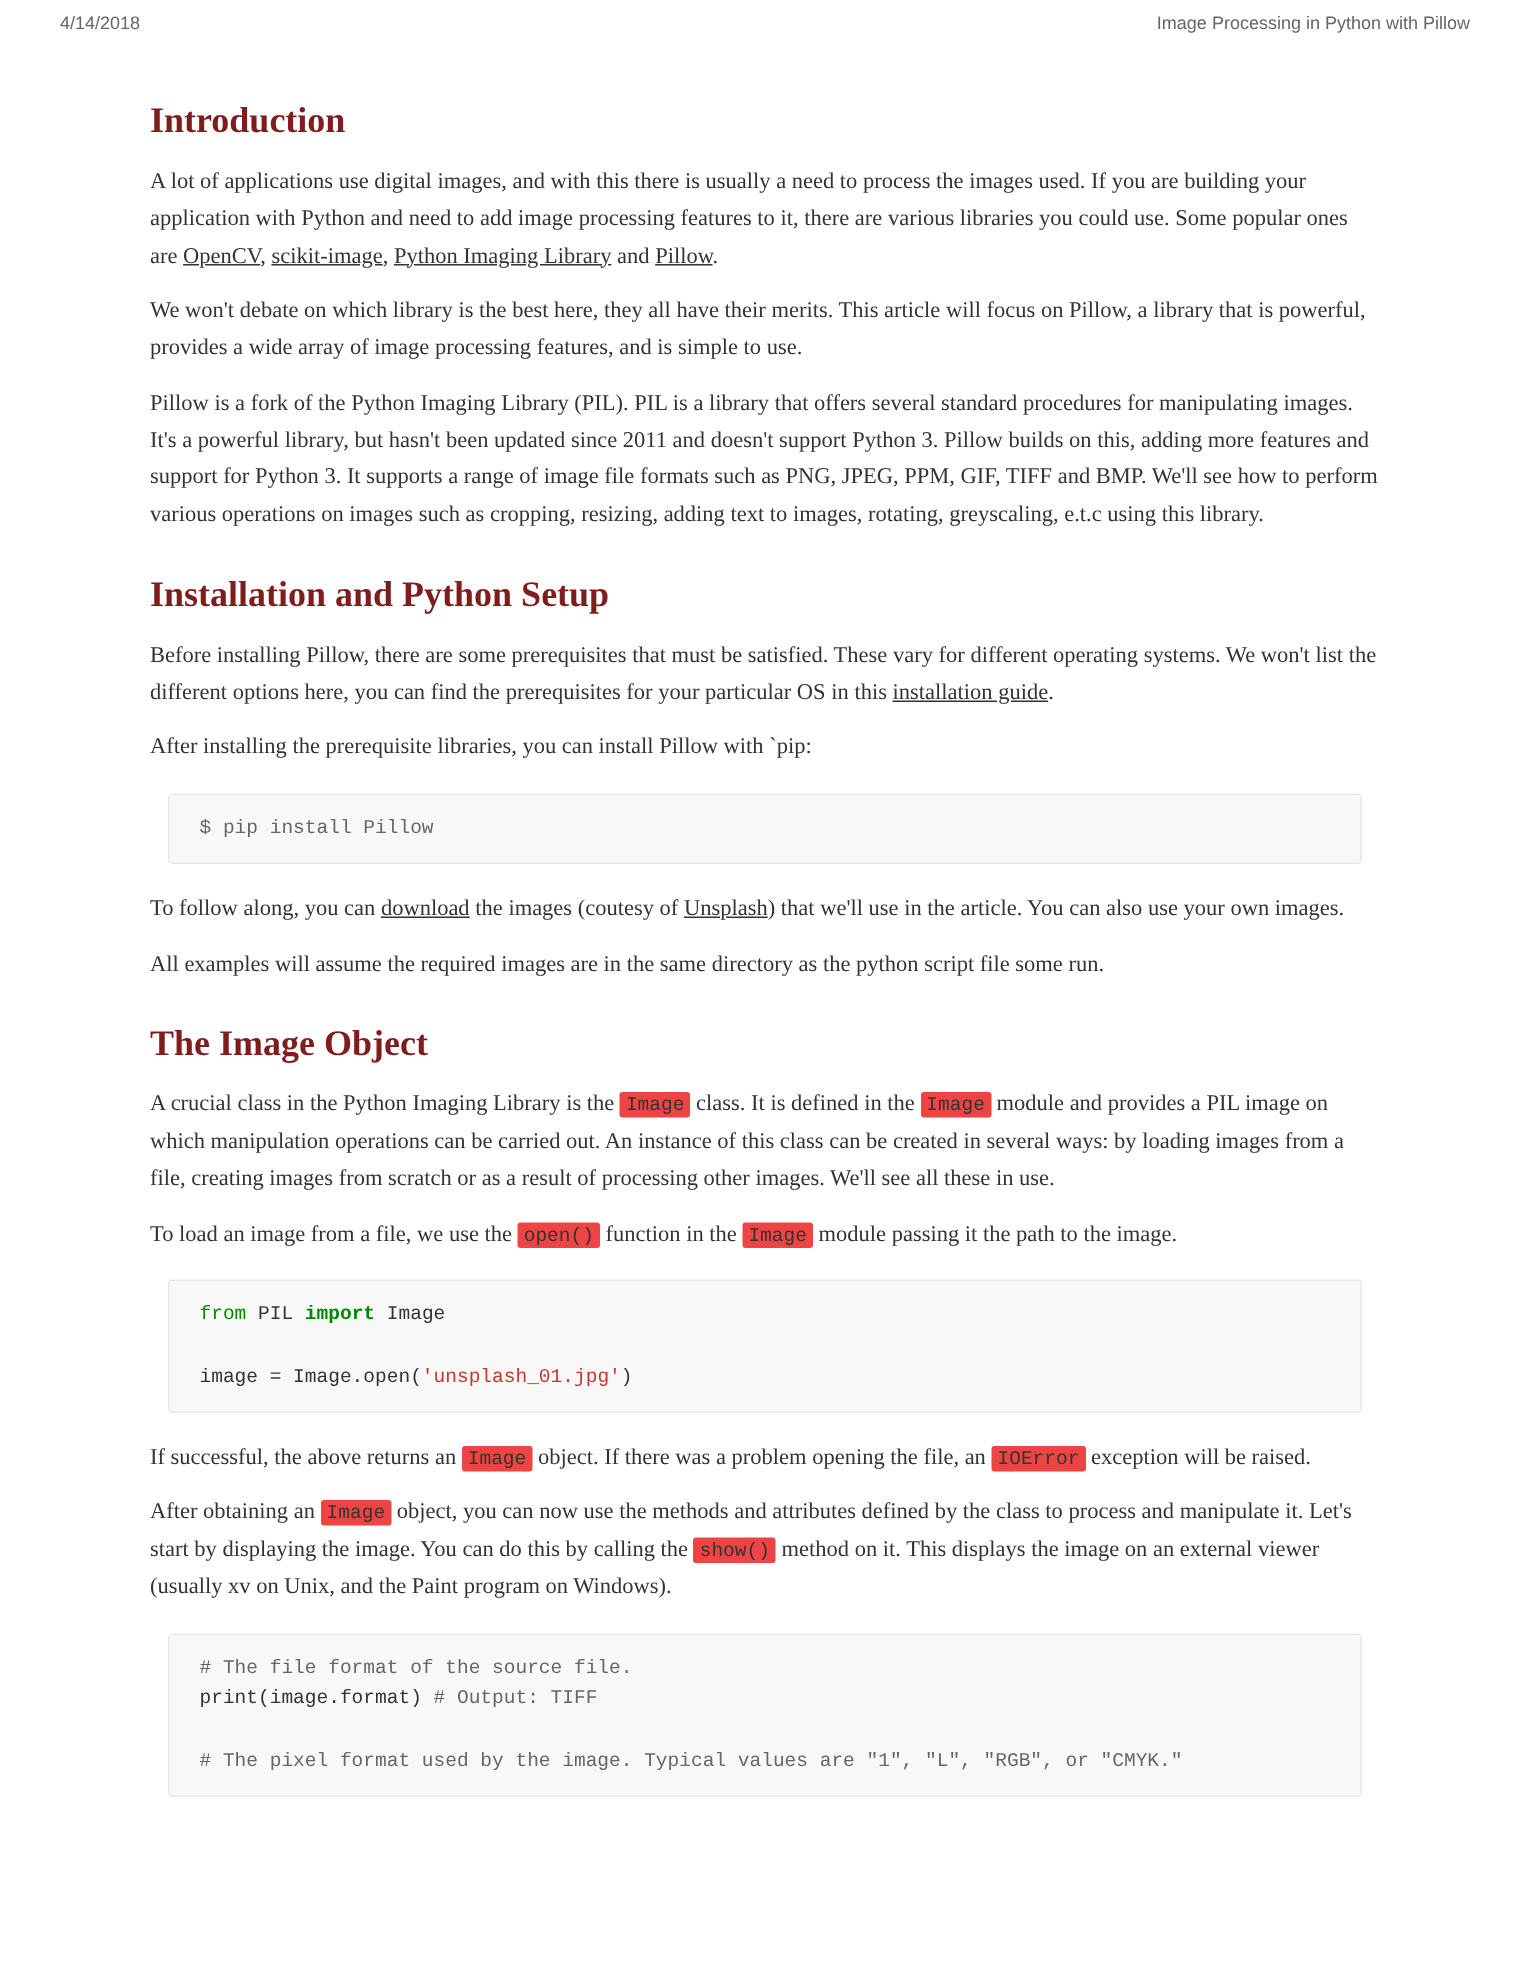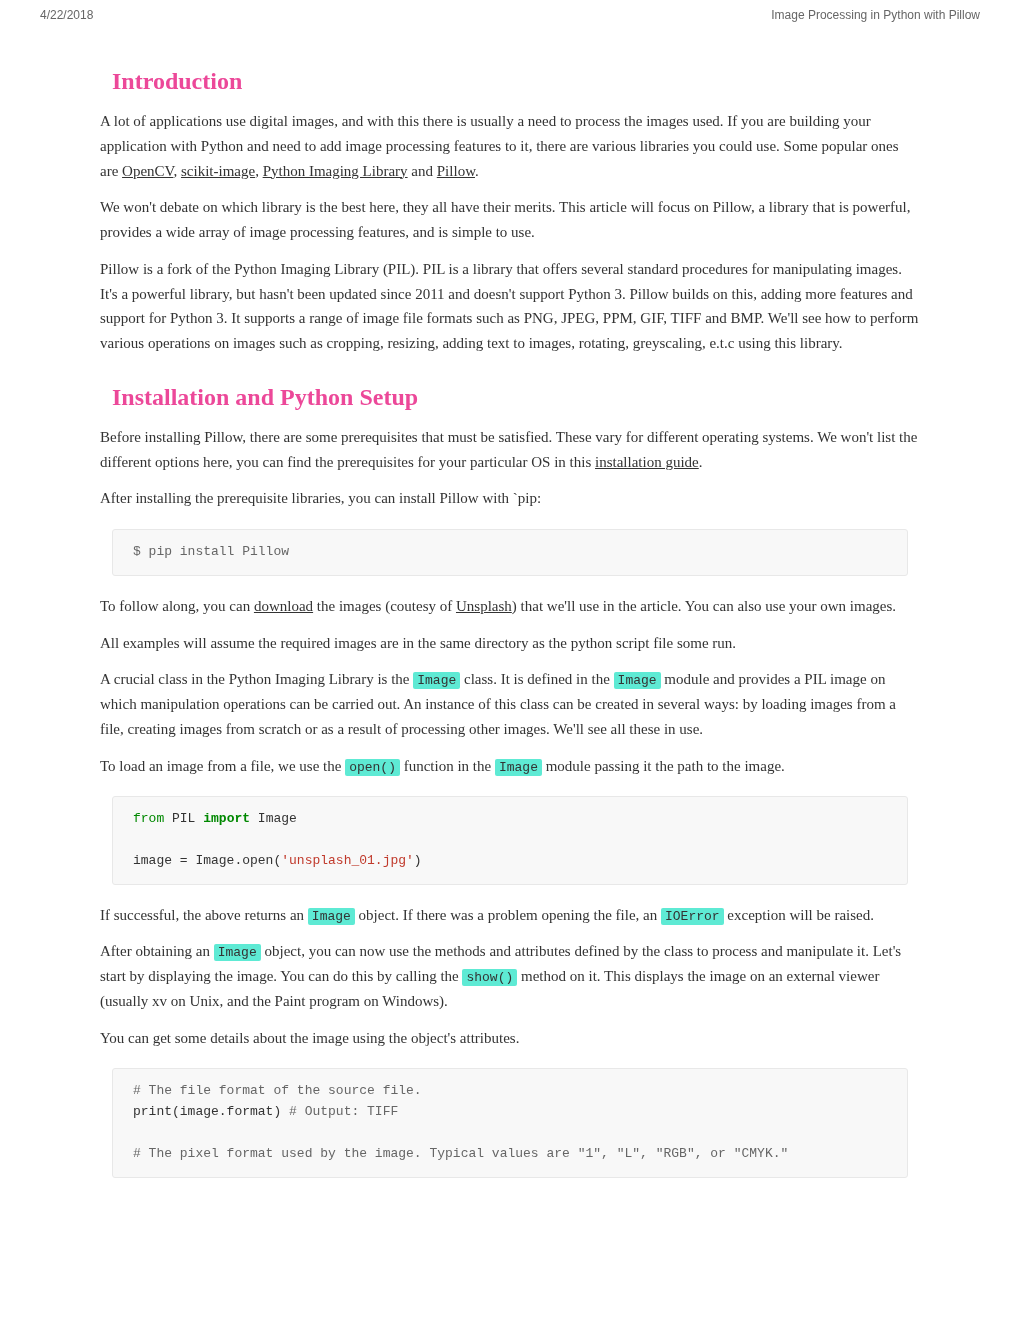--- a/index.html
+++ b/index.html
@@ -23,22 +23,21 @@
       max-width: 900px;
       margin: 0 auto;
       padding: 10px 40px 30px 40px;
     }
     h2 {
       font-family: Georgia, serif;
       font-size: 24px;
       font-weight: bold;
       margin-bottom: 14px;
       margin-top: 28px;
-      color: #ec4899;
-      margin-left: 12px;
+      color: #7f1d1d;
     }
     p {
       line-height: 1.65;
       margin-bottom: 12px;
       color: #333;
     }
     a {
       color: #333;
       text-decoration: underline;
     }
@@ -61,30 +60,30 @@
       white-space: pre;
     }
     .code-block .kw-from { color: #008800; font-weight: normal; }
     .code-block .kw-import { color: #008800; font-weight: bold; }
     .code-block .kw-str { color: #c0392b; }
     .code-block .kw-comment { color: #666; }
     .code-block .kw-cmd { color: #666; }
     .inline-code {
       font-family: 'Courier New', Courier, monospace;
       font-size: 13px;
-      background: #5eead4;
+      background: #ef4444;
       padding: 1px 4px;
       border-radius: 2px;
     }
   </style>
 </head>
 <body>
 
 <div class="page-header">
-  <span>4/22/2018</span>
+  <span>4/14/2018</span>
   <span>Image Processing in Python with Pillow</span>
 </div>
 
 <div class="content">
 
   <section>
     <h2>Introduction</h2>
     <p>
       A lot of applications use digital images, and with this there is usually a need to process the images used. If you are building your application with Python and need to add image processing features to it, there are various libraries you could use. Some popular ones are <a>OpenCV</a>, <a>scikit-image</a>, <a>Python Imaging Library</a> and <a>Pillow</a>.
     </p>
@@ -107,37 +106,35 @@
     <div class="code-block"><span class="kw-cmd">$ pip install Pillow</span></div>
     <p>
       To follow along, you can <a>download</a> the images (coutesy of <a>Unsplash</a>) that we'll use in the article. You can also use your own images.
     </p>
     <p>
       All examples will assume the required images are in the same directory as the python script file some run.
     </p>
   </section>
 
   <section>
+    <h2>The Image Object</h2>
     <p>
       A crucial class in the Python Imaging Library is the <code class="inline-code">Image</code> class. It is defined in the <code class="inline-code">Image</code> module and provides a PIL image on which manipulation operations can be carried out. An instance of this class can be created in several ways: by loading images from a file, creating images from scratch or as a result of processing other images. We'll see all these in use.
     </p>
     <p>
       To load an image from a file, we use the <code class="inline-code">open()</code> function in the <code class="inline-code">Image</code> module passing it the path to the image.
     </p>
     <div class="code-block"><span class="kw-from">from</span> PIL <span class="kw-import">import</span> Image
 
 image = Image.open(<span class="kw-str">'unsplash_01.jpg'</span>)</div>
     <p>
       If successful, the above returns an <code class="inline-code">Image</code> object. If there was a problem opening the file, an <code class="inline-code">IOError</code> exception will be raised.
     </p>
     <p>
       After obtaining an <code class="inline-code">Image</code> object, you can now use the methods and attributes defined by the class to process and manipulate it. Let's start by displaying the image. You can do this by calling the <code class="inline-code">show()</code> method on it. This displays the image on an external viewer (usually xv on Unix, and the Paint program on Windows).
     </p>
-    <p>
-      You can get some details about the image using the object's attributes.
-    </p>
     <div class="code-block"><span class="kw-comment"># The file format of the source file.</span>
 print(image.format) <span class="kw-comment"># Output: TIFF</span>
 
 <span class="kw-comment"># The pixel format used by the image. Typical values are "1", "L", "RGB", or "CMYK."</span></div>
   </section>
 
 </div>
 
 </body></html>

